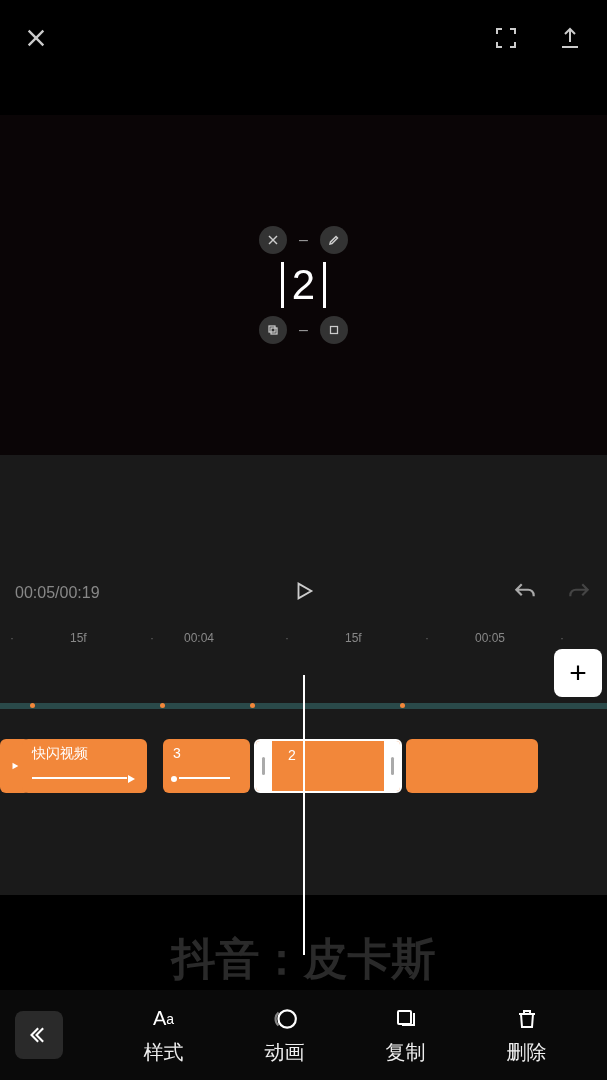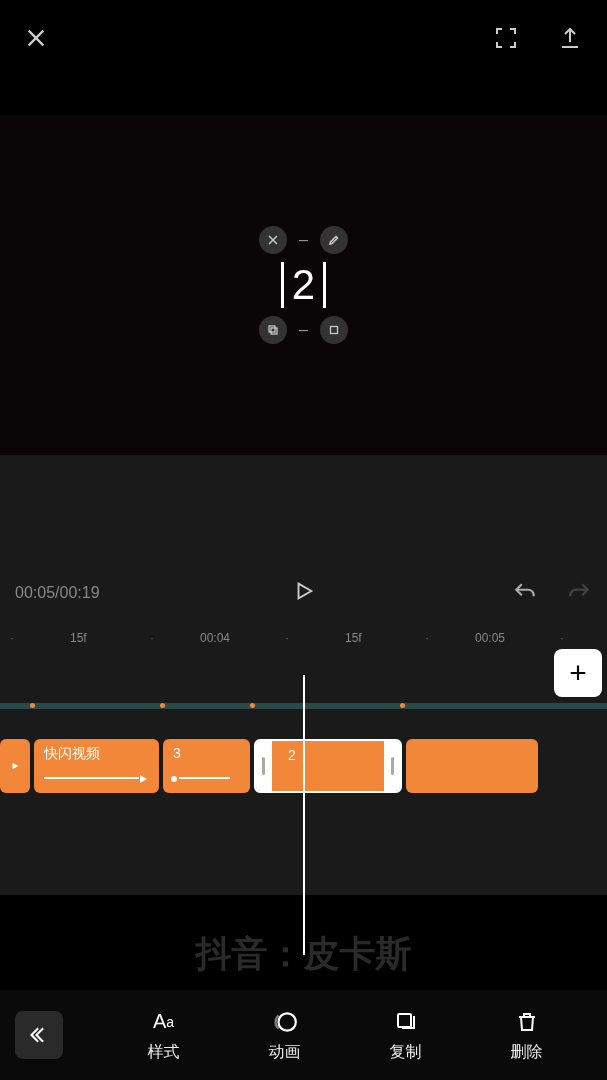--- a/index.html
+++ b/index.html
@@ -191,21 +191,21 @@
       border-radius: 50%;
       bottom: 11px;
       left: 8px;
     }
     .watermark {
       position: absolute;
       top: 930px;
       width: 100%;
       text-align: center;
       color: #2a2a2a;
-      font-size: 36px;
+      font-size: 44px;
       font-weight: bold;
       pointer-events: none;
     }
     .bottom-toolbar {
       position: absolute;
       bottom: 0;
       width: 100%;
       height: 90px;
       background: #0a0a0a;
       display: flex;
@@ -232,21 +232,21 @@
     }
     .toolbar-item {
       display: flex;
       flex-direction: column;
       align-items: center;
       gap: 6px;
       color: #fff;
       cursor: pointer;
     }
     .toolbar-icon { height: 28px; display: flex; align-items: center; justify-content: center; }
-    .toolbar-label { font-size: 16px; color: #eee; }
+    .toolbar-label { font-size: 20px; color: #eee; }
     .track-thin {
       height: 6px;
       background: #2a4a4a;
       margin: 0;
       position: relative;
     }
     .track-dot {
       position: absolute;
       width: 5px;
       height: 5px;
@@ -335,21 +335,21 @@
           <path d="M15 14l5-5-5-5M20 9H9a5 5 0 00-5 5v1"></path>
         </svg>
     </div>
   </div>
 </div>
 
 <div class="ruler">
   <span class="ruler-dot" style="left:10px">·</span>
   <span class="ruler-mark" style="left:70px">15f</span>
   <span class="ruler-dot" style="left:150px">·</span>
-  <span class="ruler-mark" style="left:200px">00:04</span>
+  <span class="ruler-mark" style="left:184px">00:04</span>
   <span class="ruler-dot" style="left:285px">·</span>
   <span class="ruler-mark" style="left:345px">15f</span>
   <span class="ruler-dot" style="left:425px">·</span>
   <span class="ruler-mark" style="left:475px">00:05</span>
   <span class="ruler-dot" style="left:560px">·</span>
 </div>
 
 <div class="timeline-area">
   <div class="add-btn">+</div>
 
@@ -359,21 +359,21 @@
     <div class="track-dot" style="left:250px"></div>
     <div class="track-dot" style="left:400px"></div>
   </div>
 
   <div class="track">
     <div class="clip" style="left:0; width:30px">
       <svg width="14" height="14" viewBox="0 0 24 24" fill="white">
           <polygon points="6,4 20,12 6,20"></polygon>
         </svg>
     </div>
-    <div class="clip" style="left:34px; width:125px">
+    <div class="clip" style="left:22px; width:125px">
       <span style="position:absolute;top:6px;left:10px">快闪视频</span>
       <div class="clip-line"></div>
       <svg style="position:absolute;bottom:8px;right:10px" width="12" height="12" viewBox="0 0 24 24" fill="white">
           <polygon points="6,4 20,12 6,20"></polygon>
         </svg>
     </div>
     <div class="clip" style="left:163px; width:87px">
       <span style="position:absolute;top:6px;left:10px">3</span>
       <div class="clip-dot"></div>
       <div class="clip-line" style="left:16px"></div>

